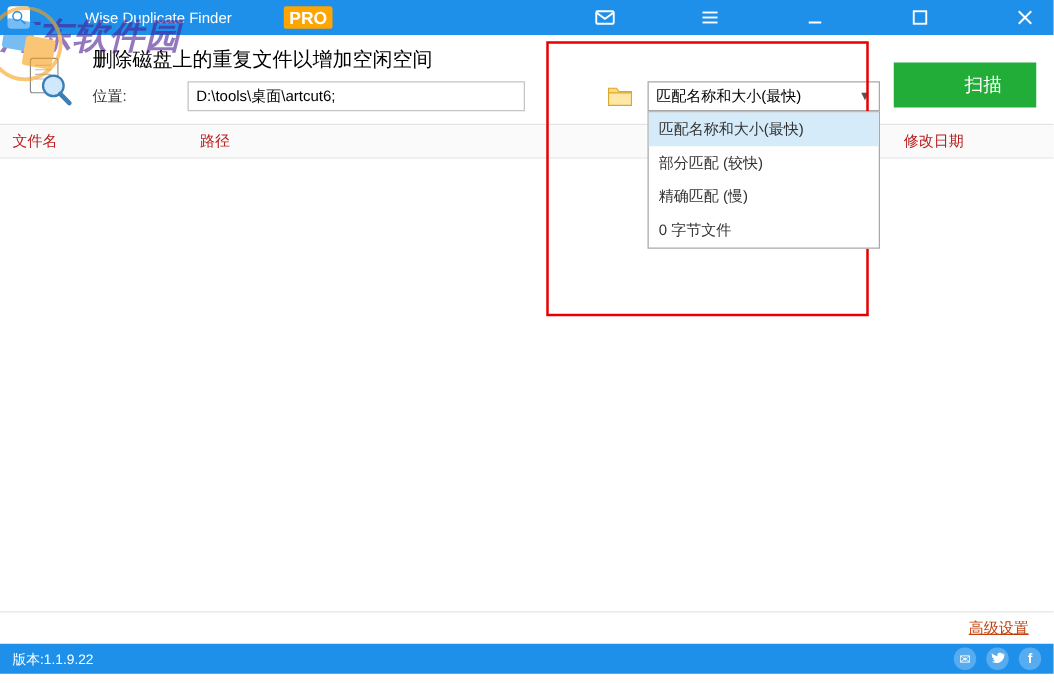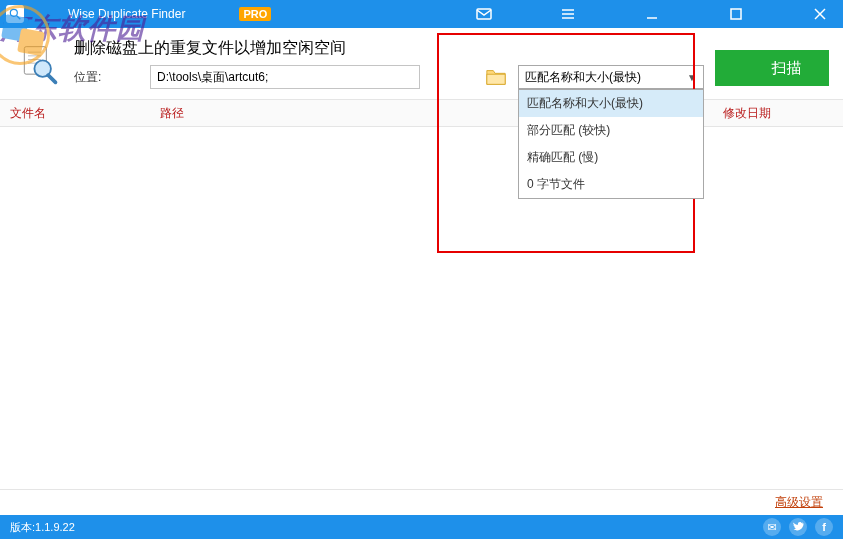--- a/index.html
+++ b/index.html
@@ -2,21 +2,21 @@
 <html><head>
 <meta charset="utf-8">
 <style>
   * { box-sizing: border-box; margin: 0; padding: 0; font-family: "Microsoft YaHei", Arial, sans-serif; }
   body { width: 843px; height: 546px; background: #fff; overflow: hidden; position: relative; }
 
   .titlebar { height: 28px; background: #1e90ea; display: flex; align-items: center; color: #fff; font-size: 12px; padding-left: 6px; gap: 38px; }
   .titlebar .app-icon { width: 18px; height: 18px; background: #fff; border-radius: 3px; margin-right: 6px; display:flex; align-items:center; justify-content:center; }
   .titlebar .app-icon svg { width:14px; height:14px; }
   .titlebar .title-text { flex: 0 0 auto; }
-  .titlebar .pro-badge { background: #ffa500; color: #fff; font-size: 11px; font-weight: bold; padding: 1px 4px; margin-left: 16px; border-radius: 2px; }
+  .titlebar .pro-badge { background: #ffa500; color: #fff; font-size: 14px; font-weight: bold; padding: 1px 4px; margin-left: 4px; border-radius: 2px; }
   .titlebar .spacer { flex: 1; }
   .titlebar .win-btn { width: 46px; height: 28px; display: flex; align-items: center; justify-content: center; cursor: pointer; }
   .titlebar .win-btn svg { stroke: #fff; fill: none; stroke-width: 1.5; }
 
   .watermark { position: absolute; top: 10px; left: 0; z-index: 5; opacity: 0.6; pointer-events: none; }
   .watermark .wm-text { font-size: 28px; font-weight: bold; color: #4c1d95; font-style: italic; letter-spacing: 1px; }
   .watermark .wm-url { font-size: 16px; color: #666; margin-left: 40px; margin-top: -4px; }
   .wm-circle { position:absolute; width:60px; height:60px; border:3px solid #f7a11a; border-radius:50%; top:-5px; left:-10px; }
   .wm-circle::before { content:""; position:absolute; width:24px; height:24px; background:#1e90ea; left:10px; top:8px; border-radius:3px; transform:rotate(10deg); }
   .wm-circle::after { content:""; position:absolute; width:24px; height:24px; background:#f7a11a; left:26px; top:22px; border-radius:3px; transform:rotate(10deg); }

